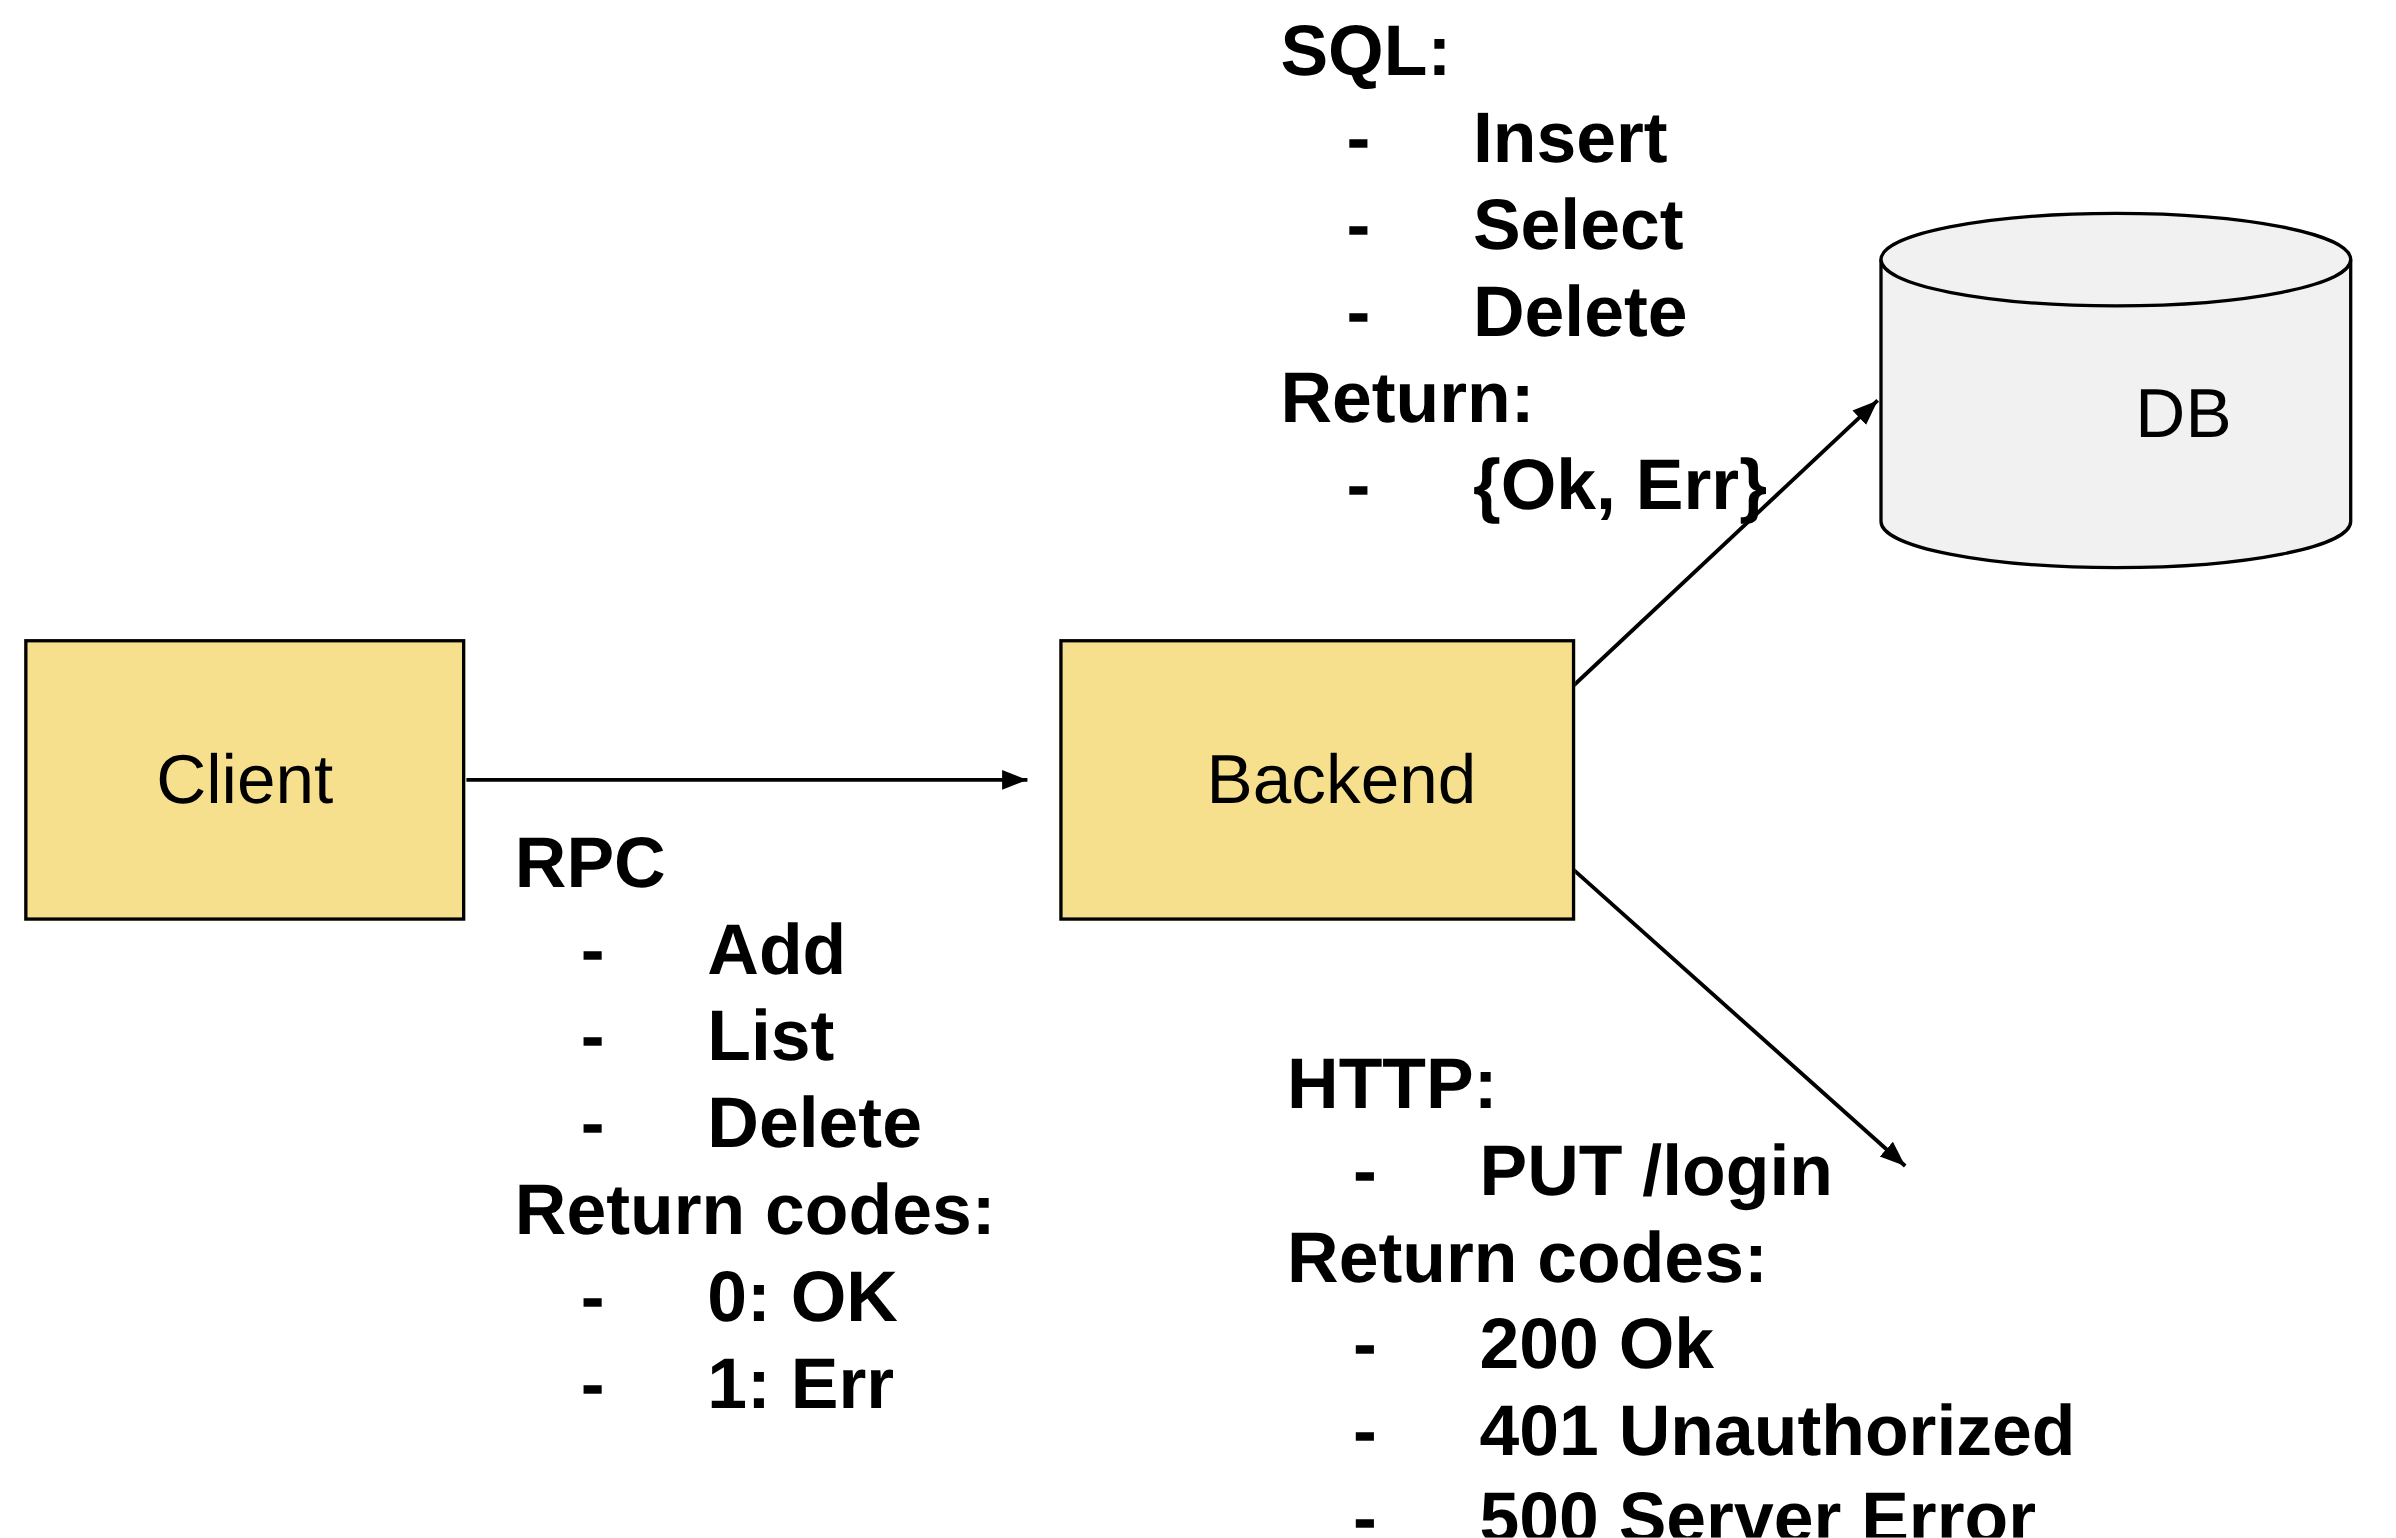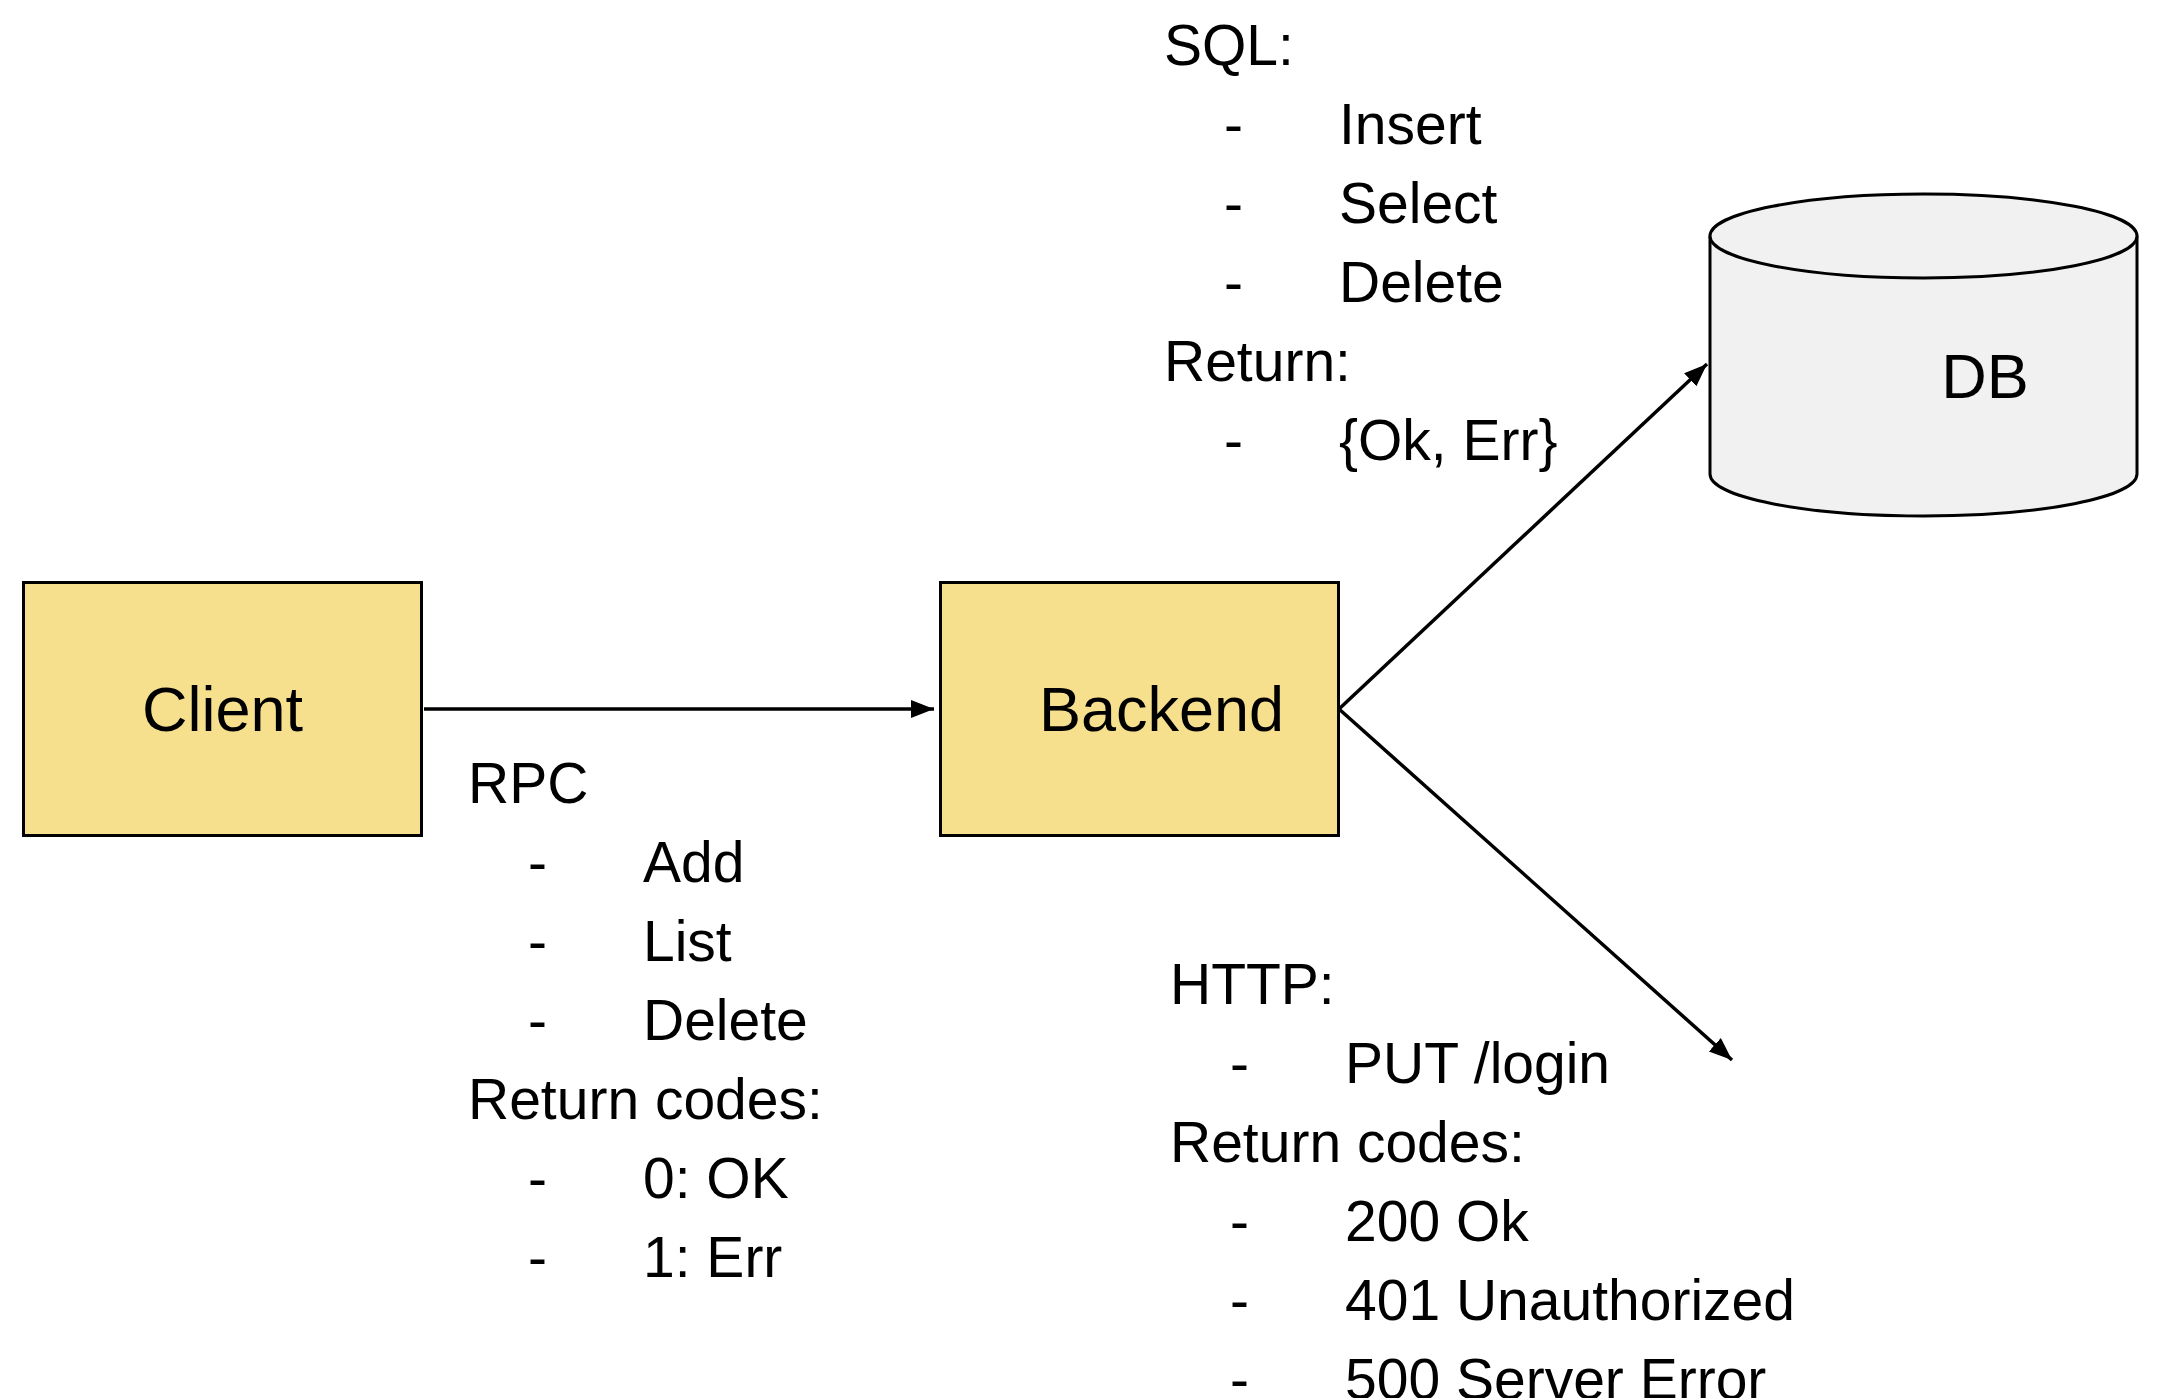--- a/index.html
+++ b/index.html
@@ -39,38 +39,39 @@
     align-items: center;
     justify-content: center;
     border: 3px solid var(--stroke);
     font-size: 63px;
     line-height: 74px;
     text-align: left;
   }
   .node.yellow { background: var(--node-yellow); }
   .node.gray { background: var(--node-gray); }
   .node-client  { left: 22px;   top: 581px; width: 401px; height: 256px; }
-  .node-backend { left: 939px;  top: 581px; width: 401px; height: 256px; padding-left: 44px; }
+  .node-backend { left: 963px;  top: 581px; width: 469px; height: 256px; padding-left: 44px; }
   .node-idp     { left: 1737px; top: 941px; width: 400px; height: 256px; }
   .node-idp .node-label { width: 340px; }
   .db-label {
     position: absolute;
     left: 1710px; top: 236px;
     width: 512px; height: 280px;
     display: flex;
     align-items: center;
     justify-content: center;
     font-size: 63px;
     padding-left: 38px;
   }
   .note {
     position: absolute;
-    font-size: 57px;
+    font-size: 65px;
     line-height: 79px;
     white-space: pre;
+    font-weight: bold;
   }
   .note-sql  { left: 1164px; top: 6px; }
   .note-rpc  { left: 468px;  top: 744px; }
   .note-http { left: 1170px; top: 945px; }
   .line.bullet { display: flex; padding-left: 60px; }
   .line.bullet .dash { flex: 0 0 115px; width: 115px; }
 </style>
 </head>
 <body>
 

